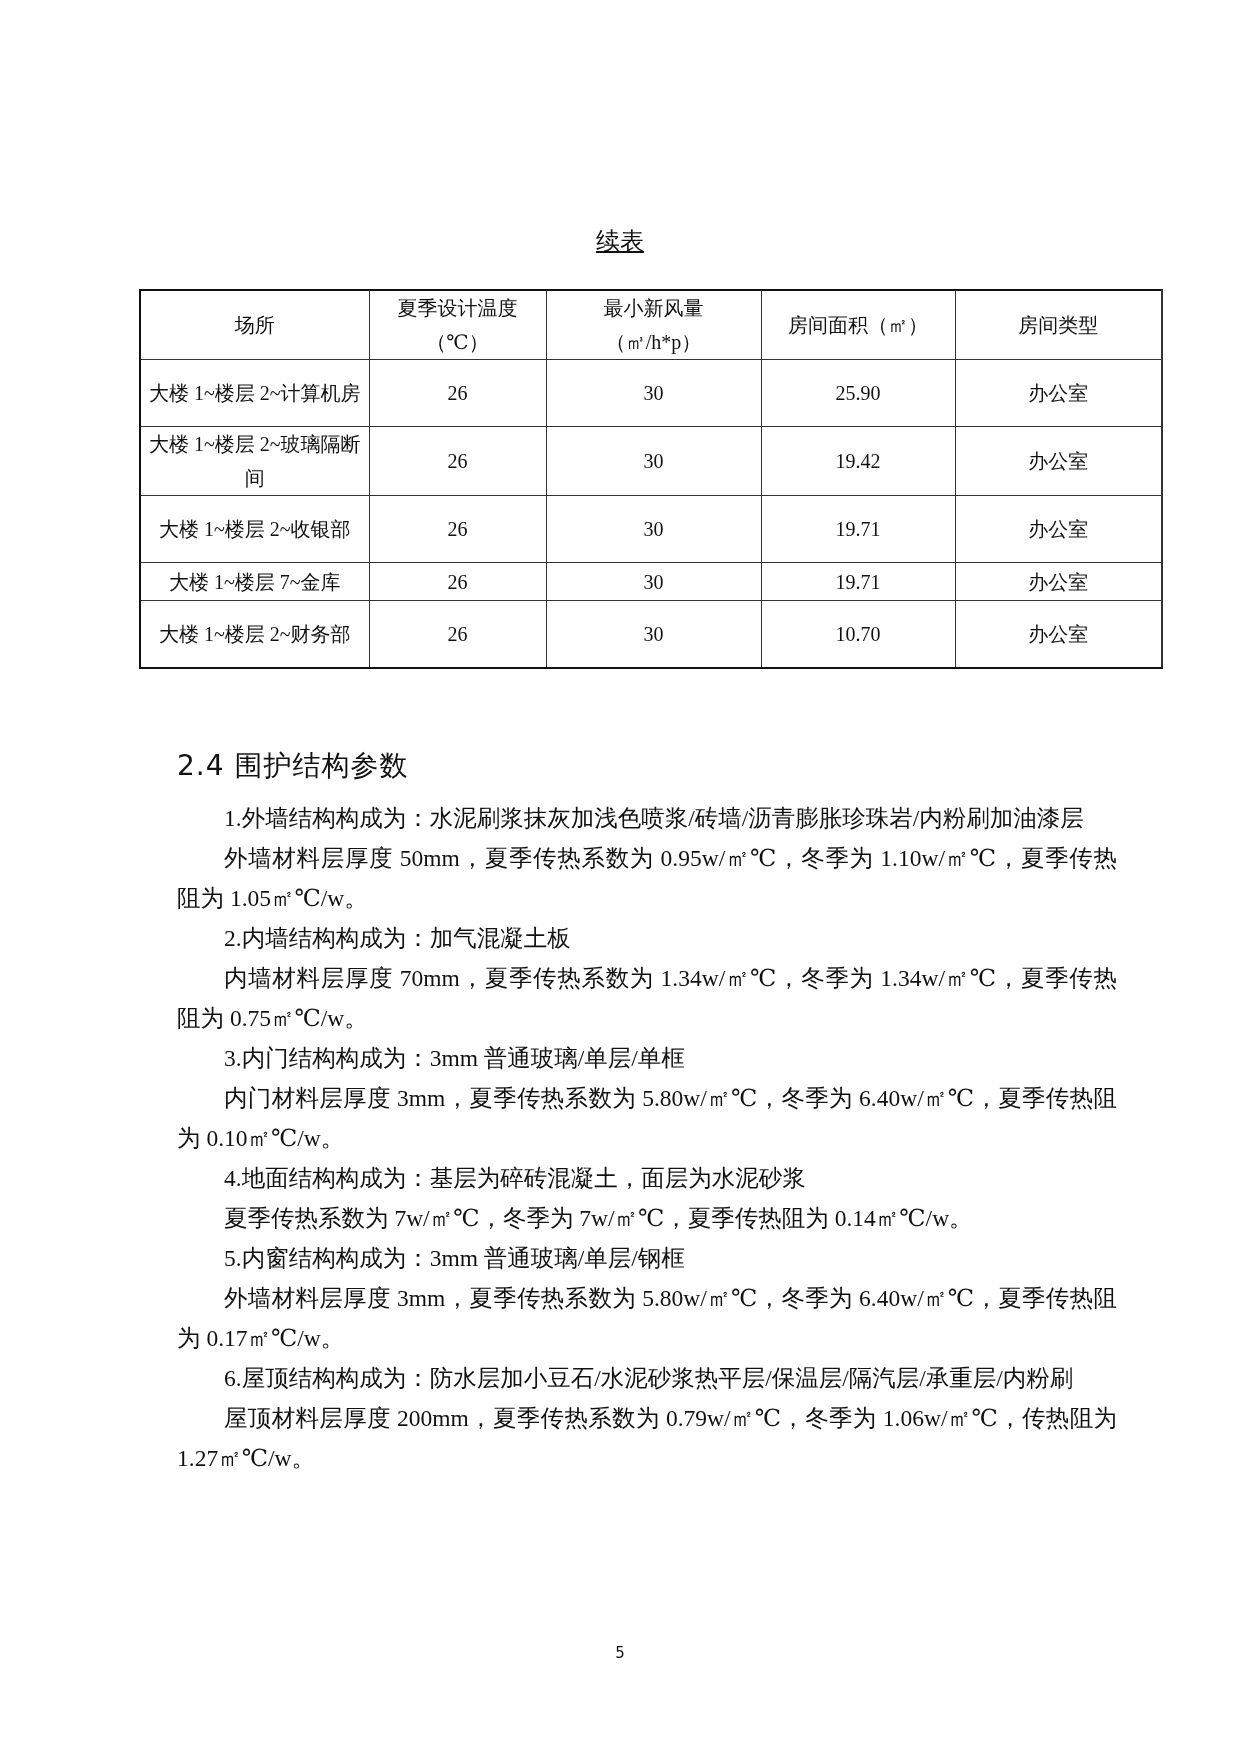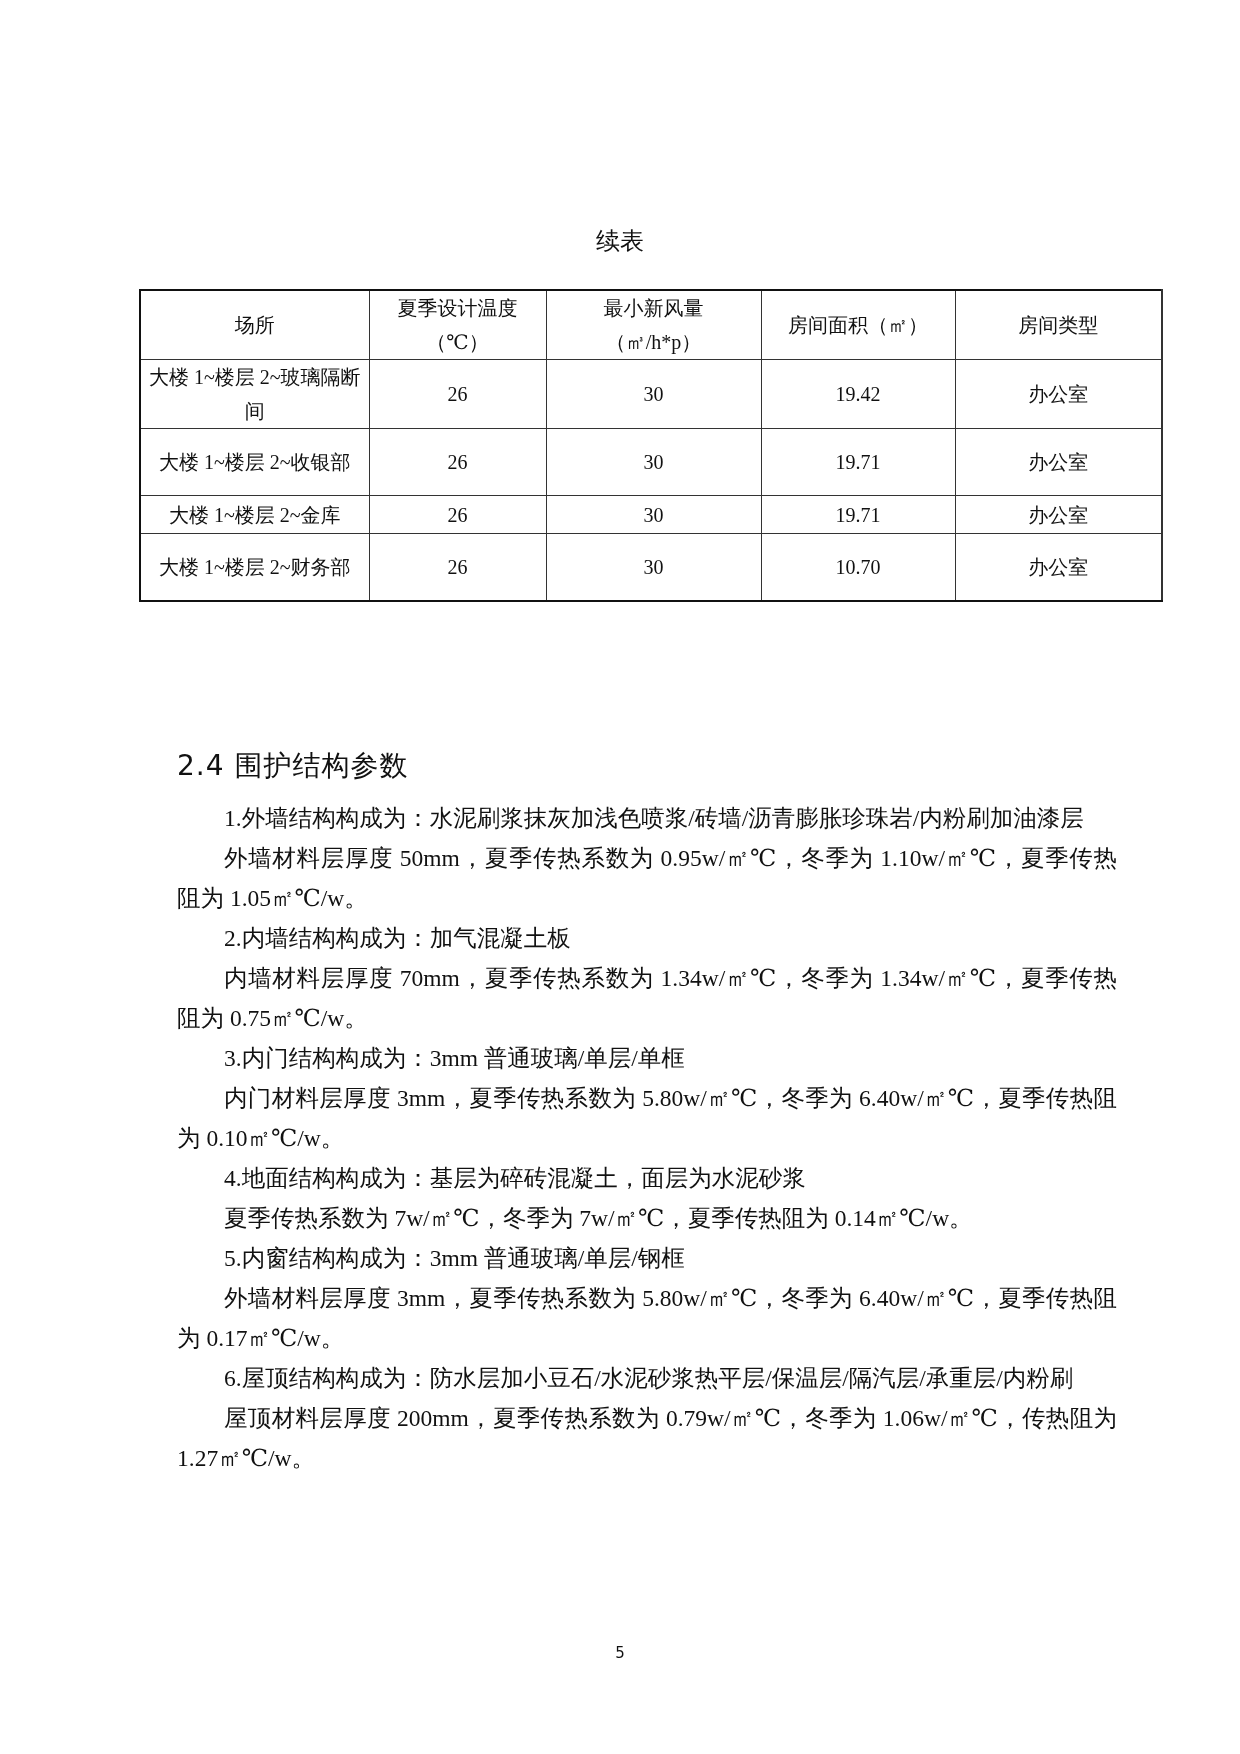--- a/index.html
+++ b/index.html
@@ -3,21 +3,21 @@
   <meta charset="utf-8">
   <style>
     html, body { margin: 0; padding: 0; background: #ffffff; }
     body {
       width: 1240px; height: 1754px; position: relative; overflow: hidden;
       font-family: "Liberation Serif", "DejaVu Serif", serif;
       color: #111111;
     }
     .caption {
       position: absolute; left: 0; width: 1240px; top: 226px;
-      text-align: center; font-size: 24px; line-height: 30px;
+      text-align: center; font-size: 24px; line-height: 30px; text-decoration: underline;
     }
     table.data {
       position: absolute; left: 139px; top: 289px;
       width: 1022px; border-collapse: collapse; table-layout: fixed;
       font-size: 20px;
     }
     table.data td, table.data th {
       border: 1.5px solid #333333;
       text-align: center; vertical-align: middle;
       font-weight: normal; padding: 0 6px; line-height: 34px;
@@ -63,35 +63,42 @@
           <div>（℃）</div>
         </th>
     <th>
           <div>最小新风量</div>
           <div>（㎥/h*p）</div>
         </th>
     <th><span>房间面积（㎡）</span></th>
     <th><span>房间类型</span></th>
   </tr>
   <tr style="height:67px">
+    <td class="cell-name">大楼 1~楼层 2~计算机房</td>
+    <td>26</td>
+    <td>30</td>
+    <td>25.90</td>
+    <td>办公室</td>
+  </tr>
+  <tr style="height:67px">
     <td class="cell-name">大楼 1~楼层 2~玻璃隔断间</td>
     <td>26</td>
     <td>30</td>
     <td>19.42</td>
     <td>办公室</td>
   </tr>
   <tr style="height:67px">
     <td class="cell-name">大楼 1~楼层 2~收银部</td>
     <td>26</td>
     <td>30</td>
     <td>19.71</td>
     <td>办公室</td>
   </tr>
   <tr style="height:38px">
-    <td class="cell-name">大楼 1~楼层 2~金库</td>
+    <td class="cell-name">大楼 1~楼层 7~金库</td>
     <td>26</td>
     <td>30</td>
     <td>19.71</td>
     <td>办公室</td>
   </tr>
   <tr style="height:67px">
     <td class="cell-name">大楼 1~楼层 2~财务部</td>
     <td>26</td>
     <td>30</td>
     <td>10.70</td>

